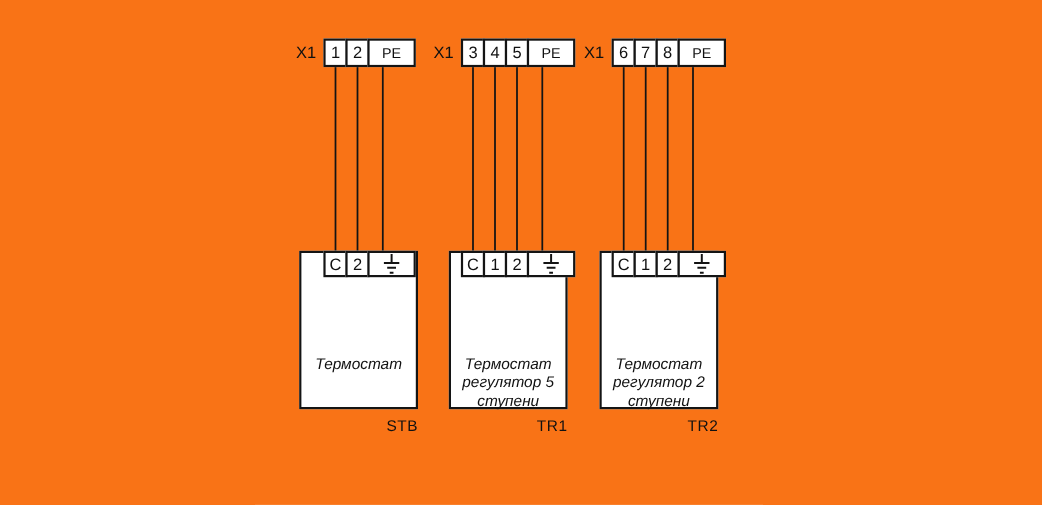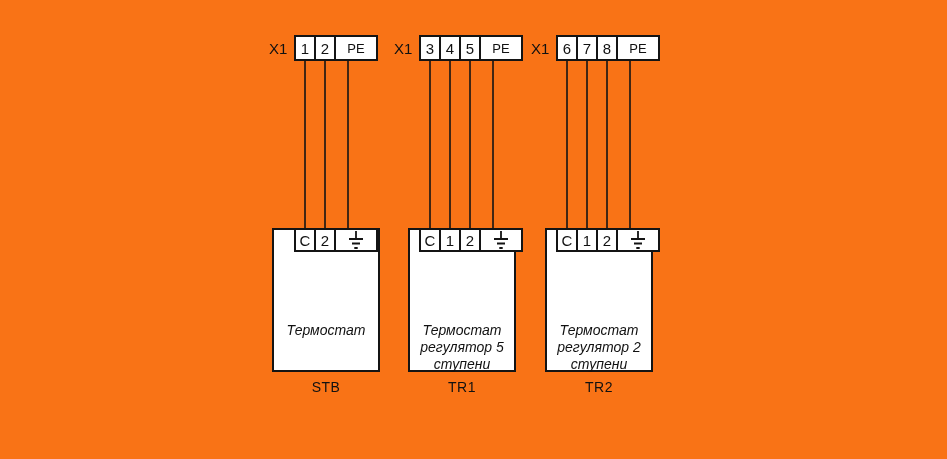--- a/index.html
+++ b/index.html
@@ -19,21 +19,21 @@
   }
   .tbox + .tbox { margin-left: -2px; }
   .tbox.pe { width: 44px; font-size: 13px; }
 
   
   .devwrap { position: absolute; top: 228px; width: 108px; }
   .devbox { position: relative; width: 108px; height: 144px; border: 2px solid #141414; background: #fff; }
   .trow { position: absolute; top: -2px; display: flex; }
   .trow .tbox { height: 24px; }
   .dname { position: absolute; left: 0; right: 0; top: 72px; text-align: center; font-style: italic; font-size: 14px; line-height: 17px; margin-top: 20px; }
-  .dtag { margin-top: 7px; text-align: center; font-size: 14px; letter-spacing: 0.5px; }
+  .dtag { margin-top: 7px; text-align: right; font-size: 14px; letter-spacing: 0.5px; }
 
   .gicon-wrap { display: flex; align-items: center; justify-content: center; }
 
   .footnote {
     position: absolute; left: 12px; top: 412px;
     font-size: 21px; font-style: italic; font-weight: bold;
     white-space: nowrap; letter-spacing: 0.2px;
   }
 </style>
 </head>

